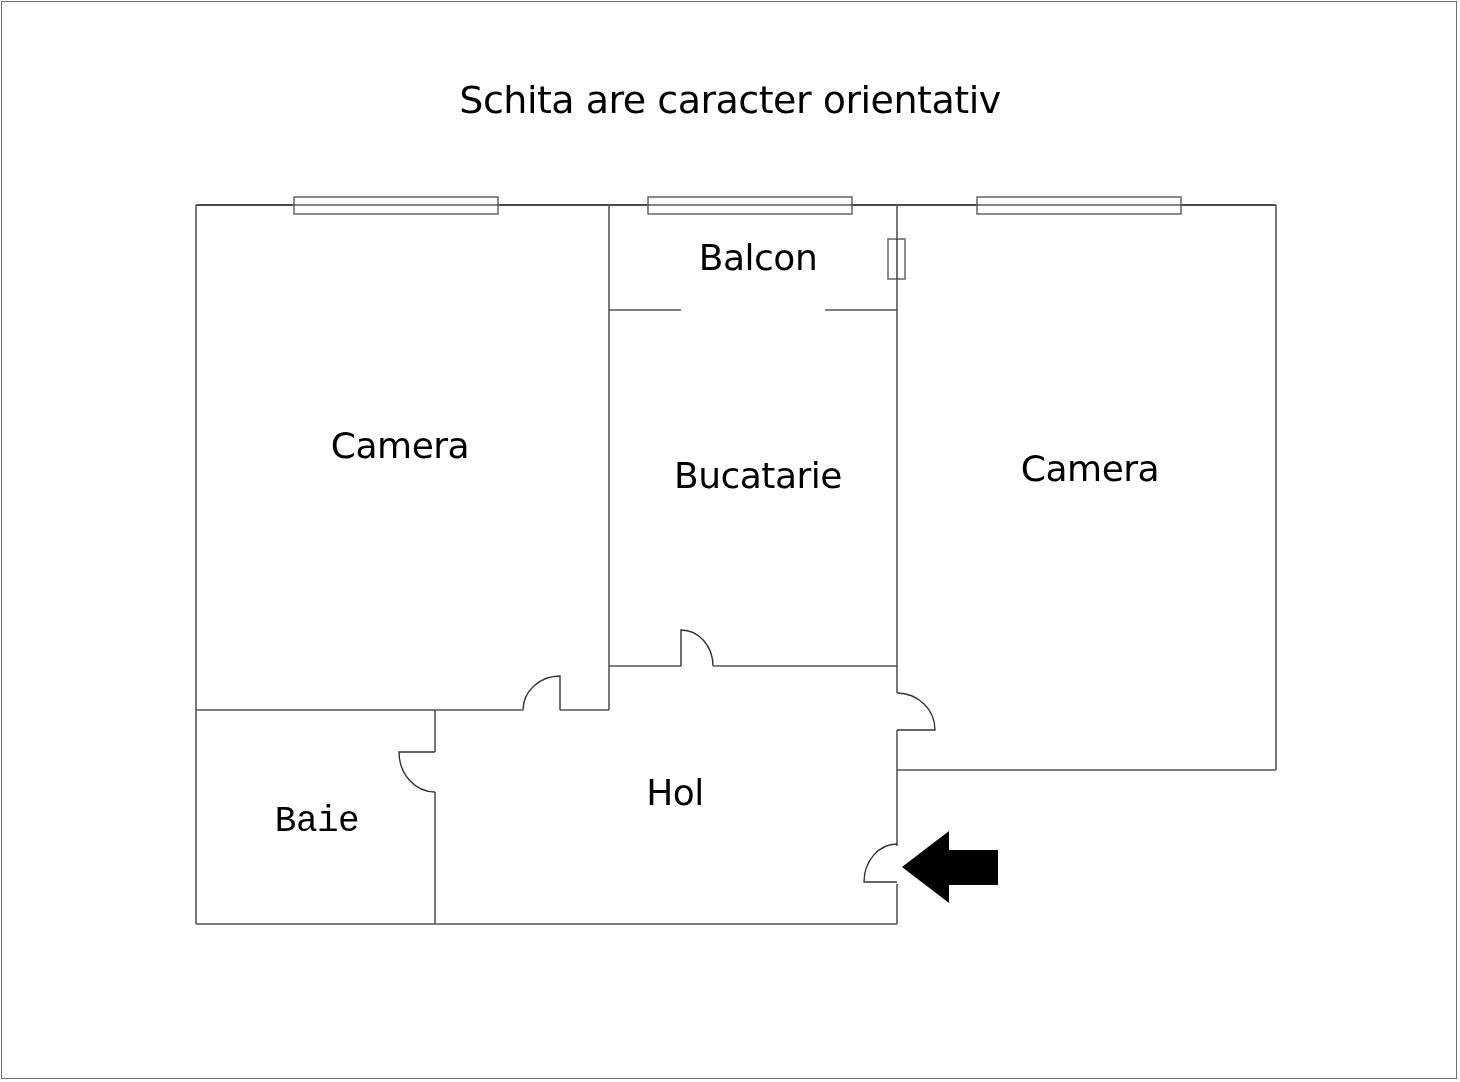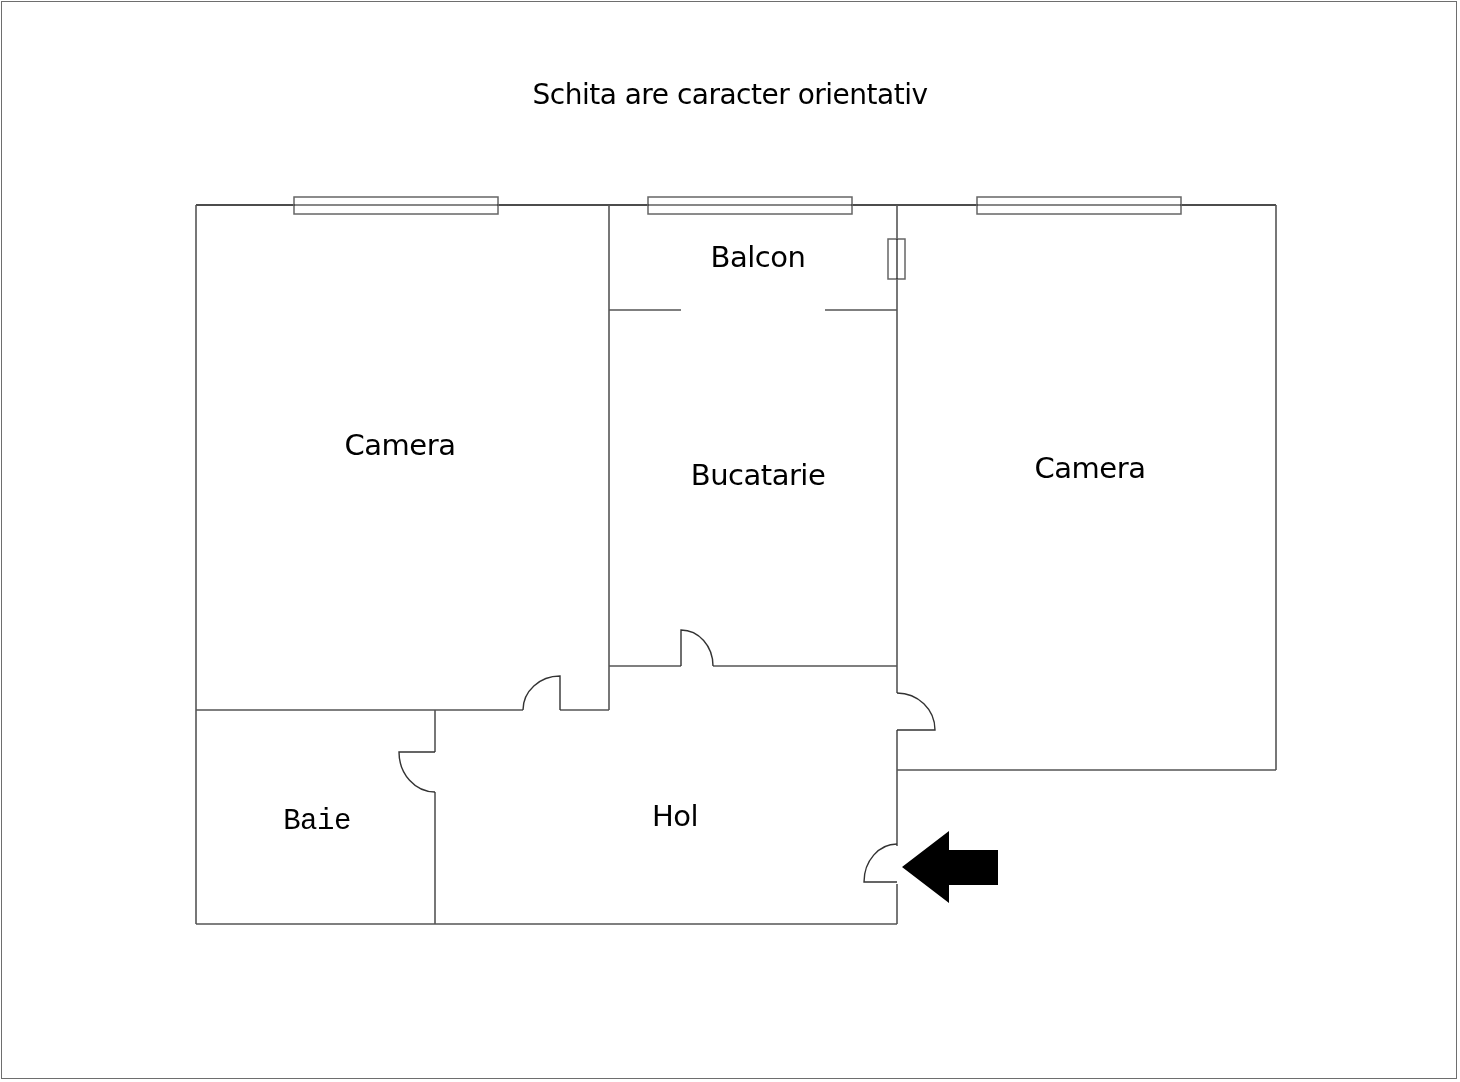--- a/index.html
+++ b/index.html
@@ -1,20 +1,20 @@
 <!DOCTYPE html>
 <html><head>
 <meta charset="utf-8">
 <style>
   html, body { margin: 0; padding: 0; background: #ffffff; }
   body { width: 1460px; height: 1082px; position: relative; overflow: hidden; font-family: "DejaVu Sans", "Liberation Sans", sans-serif; }
   .frame { position: absolute; left: 1px; top: 1px; width: 1456px; height: 1078px; border: 1px solid #6e6e6e; box-sizing: border-box; }
-  .title { position: absolute; left: 0; width: 1460px; top: 78px; text-align: center; font-size: 28px; color: #000; letter-spacing: -0.5px; }
+  .title { position: absolute; left: 0; width: 1460px; top: 78px; text-align: center; font-size: 38px; color: #000; letter-spacing: -0.5px; }
   svg.plan { position: absolute; left: 0; top: 0; }
-  .label { position: absolute; font-size: 29px; color: #000; transform: translate(-50%, -50%); white-space: nowrap; letter-spacing: -0.5px; }
+  .label { position: absolute; font-size: 36px; color: #000; transform: translate(-50%, -50%); white-space: nowrap; letter-spacing: -0.5px; }
 </style>
 </head>
 <body>
 
 <div class="frame"></div>
 
 <div class="title">Schita are caracter orientativ</div>
 
 <svg class="plan" width="1460" height="1082" viewBox="0 0 1460 1082">
   <g fill="none" stroke="#555" stroke-width="1.6">
@@ -69,13 +69,13 @@
   </g>
 
   <polygon points="902,867 949,831 949,850 998,850 998,885 949,885 949,903" fill="#000"></polygon>
 </svg>
 
 <div class="label" style="left:400px;top:445px;">Camera</div>
 <div class="label" style="left:758px;top:257px;">Balcon</div>
 <div class="label" style="left:758px;top:475px;">Bucatarie</div>
 <div class="label" style="left:1090px;top:468px;">Camera</div>
 <div class="label" style="left:317px;top:821px;font-family:Liberation Mono, monospace;">Baie</div>
-<div class="label" style="left:675px;top:816px;">Hol</div>
+<div class="label" style="left:675px;top:792px;">Hol</div>
 
 </body></html>

